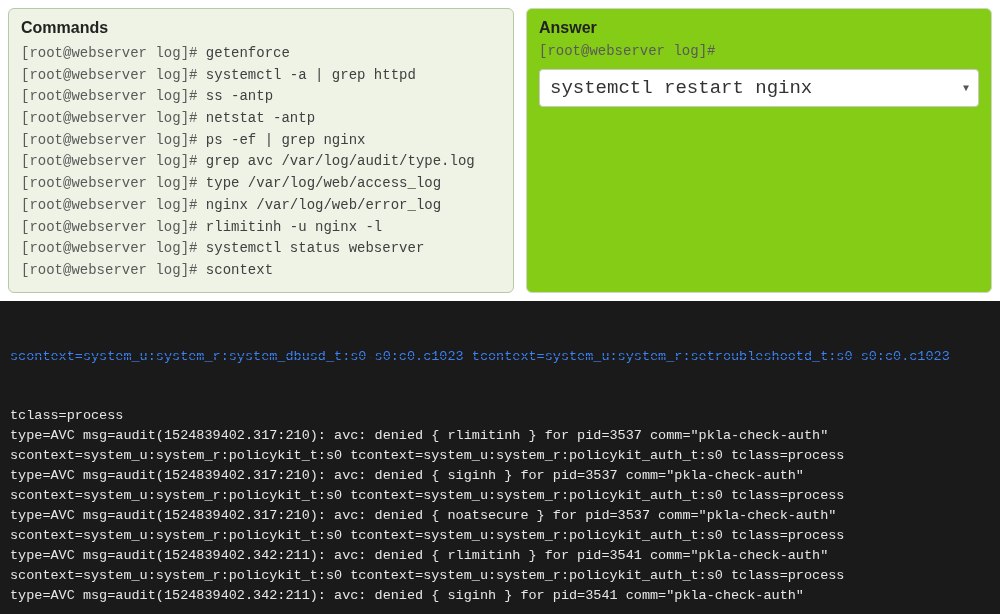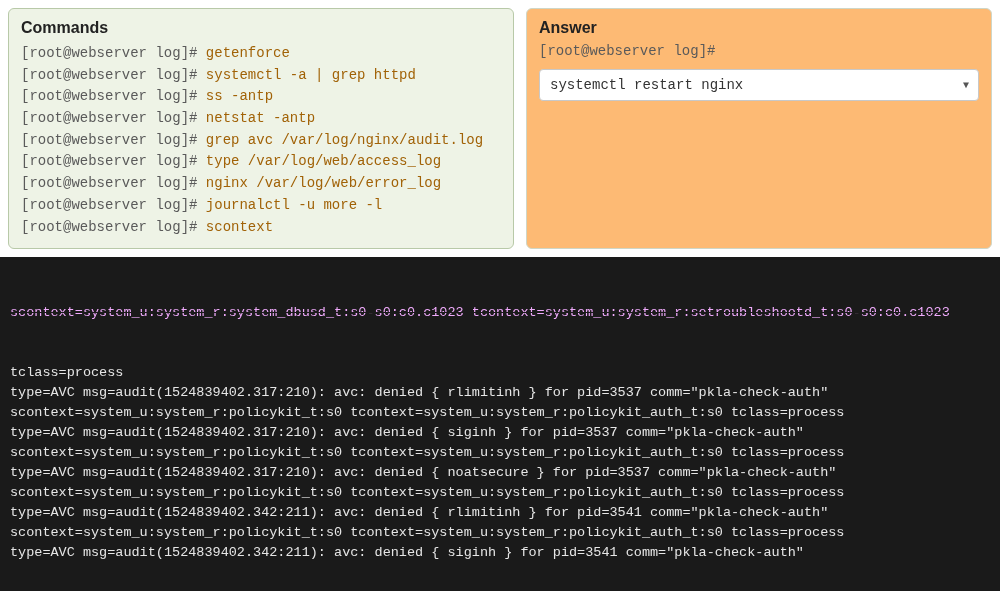--- a/index.html
+++ b/index.html
@@ -18,53 +18,53 @@
     border: 1px solid #b8c9a8;
     border-radius: 6px;
     padding: 10px 12px;
     background: #eef3e6;
   }
   .commands-panel {
     flex: 0 0 506px;
   }
   .answer-panel {
     flex: 1;
-    background: #fdba74;
+    background: #84cc16;
     border-color: #cfd6c6;
   }
   .panel-title {
     font-family: Arial, sans-serif;
     font-weight: bold;
     font-size: 16px;
     color: #222;
     margin-bottom: 6px;
   }
   .cmd-line {
     line-height: 1.55;
     white-space: pre-wrap;
     word-break: break-word;
   }
   .prompt { color: #5a5a5a; }
   .cmd-link {
-    color: #a16207;
+    color: #404040;
     text-decoration: none;
     cursor: pointer;
   }
   .answer-prompt {
     color: #5a5a5a;
     margin-bottom: 10px;
     display: block;
   }
   .select-wrap {
     position: relative;
   }
   .answer-select {
     width: 100%;
     font-family: "Courier New", Courier, monospace;
-    font-size: 14px;
+    font-size: 19px;
     padding: 7px 28px 7px 10px;
     border: 1px solid #c8c8c8;
     border-radius: 4px;
     background: #ffffff;
     appearance: none;
     -webkit-appearance: none;
     cursor: pointer;
     color: #333;
   }
   .select-caret {
@@ -83,41 +83,43 @@
     font-size: 13.5px;
     line-height: 1.48;
     padding: 6px 10px 8px 10px;
     white-space: pre-wrap;
     word-break: break-word;
     overflow: hidden;
   }
   .term-line-trunc {
     text-decoration: line-through;
     text-decoration-color: #1a1a1a;
-    color: #f0abfc;
+    color: #3b82f6;
     white-space: nowrap;
     overflow: hidden;
   }
 </style>
 </head>
 <body>
 
 <div class="top-area">
 
   <div class="panel commands-panel">
     <div class="panel-title">Commands</div>
     <div id="commands-list">
         <div class="cmd-line"><span class="prompt">[root@webserver log]# </span><a class="cmd-link">getenforce</a></div>
         <div class="cmd-line"><span class="prompt">[root@webserver log]# </span><a class="cmd-link">systemctl -a | grep httpd</a></div>
         <div class="cmd-line"><span class="prompt">[root@webserver log]# </span><a class="cmd-link">ss -antp</a></div>
         <div class="cmd-line"><span class="prompt">[root@webserver log]# </span><a class="cmd-link">netstat -antp</a></div>
-        <div class="cmd-line"><span class="prompt">[root@webserver log]# </span><a class="cmd-link">grep avc /var/log/nginx/audit.log</a></div>
+        <div class="cmd-line"><span class="prompt">[root@webserver log]# </span><a class="cmd-link">ps -ef | grep nginx</a></div>
+        <div class="cmd-line"><span class="prompt">[root@webserver log]# </span><a class="cmd-link">grep avc /var/log/audit/type.log</a></div>
         <div class="cmd-line"><span class="prompt">[root@webserver log]# </span><a class="cmd-link">type /var/log/web/access_log</a></div>
         <div class="cmd-line"><span class="prompt">[root@webserver log]# </span><a class="cmd-link">nginx /var/log/web/error_log</a></div>
-        <div class="cmd-line"><span class="prompt">[root@webserver log]# </span><a class="cmd-link">journalctl -u more -l</a></div>
+        <div class="cmd-line"><span class="prompt">[root@webserver log]# </span><a class="cmd-link">rlimitinh -u nginx -l</a></div>
+        <div class="cmd-line"><span class="prompt">[root@webserver log]# </span><a class="cmd-link">systemctl status webserver</a></div>
         <div class="cmd-line"><span class="prompt">[root@webserver log]# </span><a class="cmd-link">scontext</a></div>
       </div>
   </div>
 
   <div class="panel answer-panel">
     <div class="panel-title">Answer</div>
     <span class="answer-prompt">[root@webserver log]#</span>
     <div class="select-wrap">
       <select class="answer-select">
         <option selected="">systemctl restart nginx</option>

